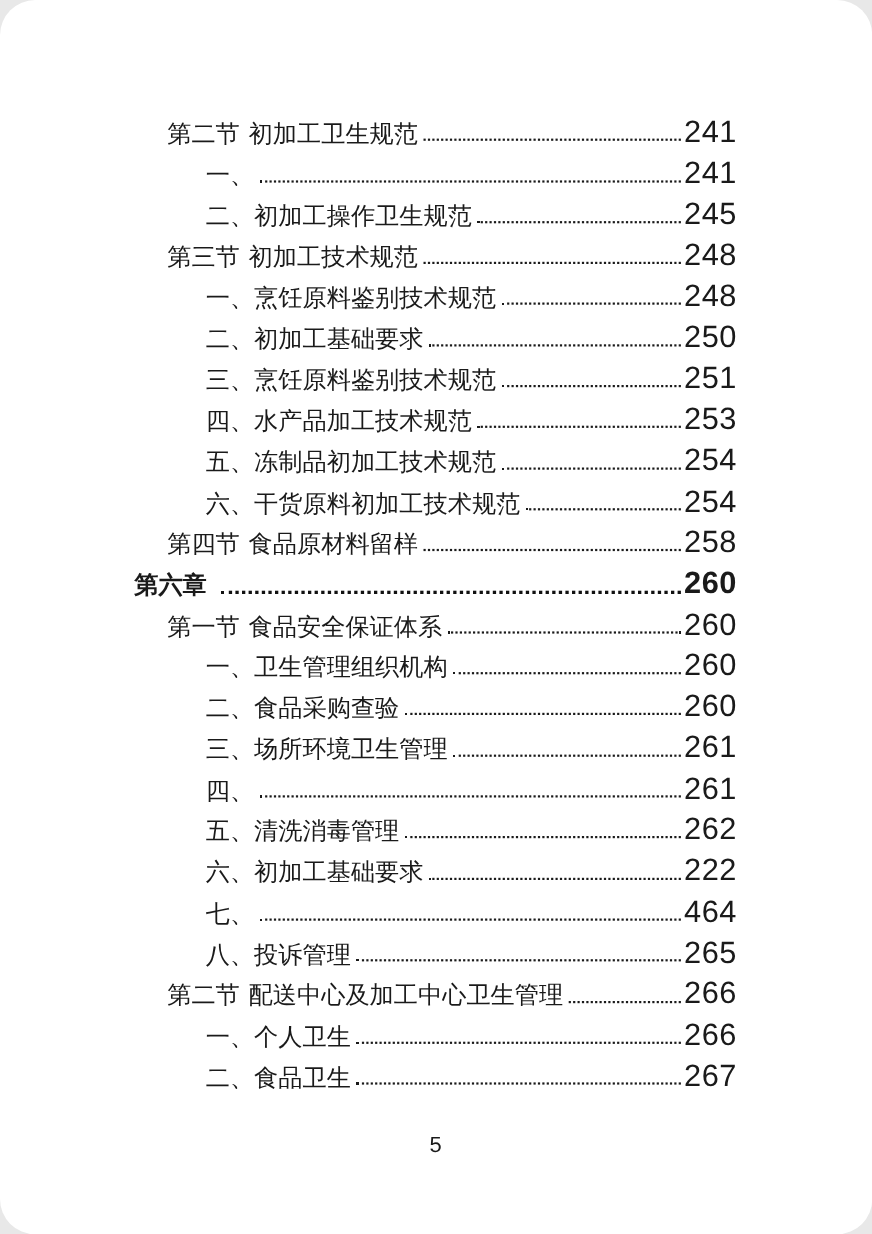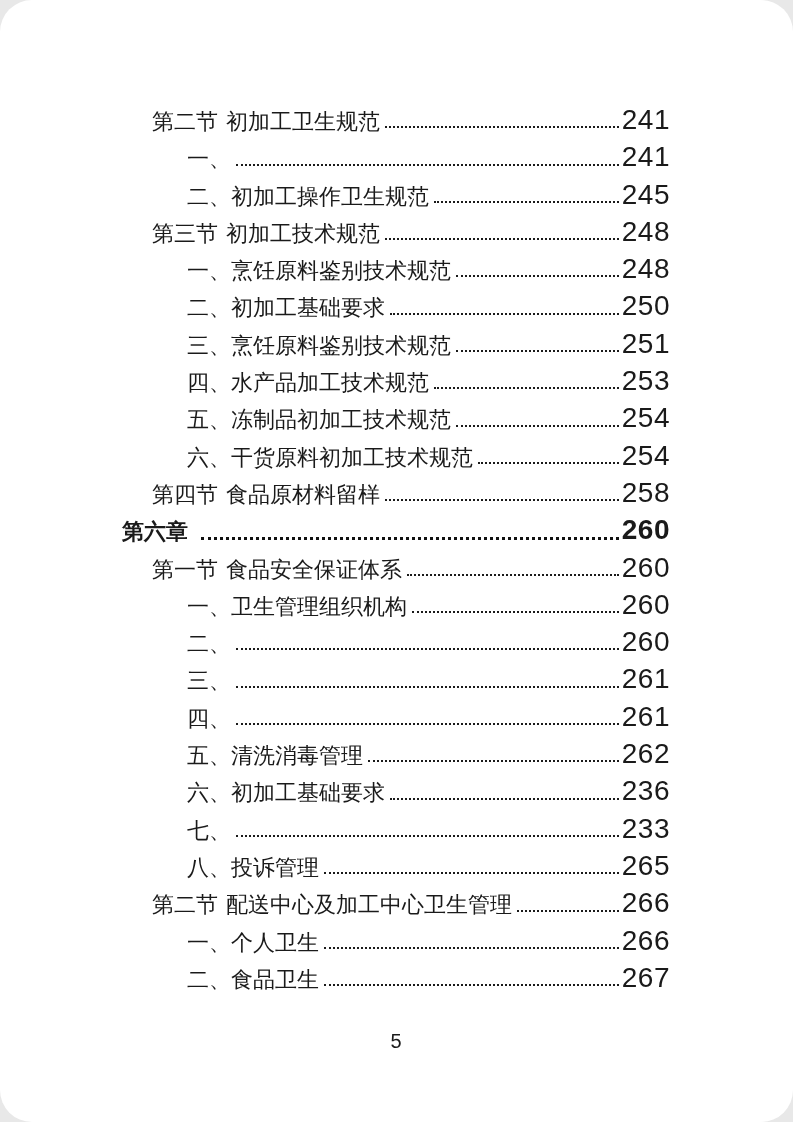--- a/index.html
+++ b/index.html
@@ -151,49 +151,51 @@
         <span class="toc-page">260</span>
       </div>
       <div class="toc-row lvl-item">
         <span class="toc-num">一、</span>
         <span class="toc-title">卫生管理组织机构</span>
         <span class="toc-leader"></span>
         <span class="toc-page">260</span>
       </div>
       <div class="toc-row lvl-item">
         <span class="toc-num">二、</span>
+        <span class="toc-title">食品采购查验</span>
         <span class="toc-leader"></span>
         <span class="toc-page">260</span>
       </div>
       <div class="toc-row lvl-item">
         <span class="toc-num">三、</span>
+        <span class="toc-title">场所环境卫生管理</span>
         <span class="toc-leader"></span>
         <span class="toc-page">261</span>
       </div>
       <div class="toc-row lvl-item">
         <span class="toc-num">四、</span>
         <span class="toc-leader"></span>
         <span class="toc-page">261</span>
       </div>
       <div class="toc-row lvl-item">
         <span class="toc-num">五、</span>
         <span class="toc-title">清洗消毒管理</span>
         <span class="toc-leader"></span>
         <span class="toc-page">262</span>
       </div>
       <div class="toc-row lvl-item">
         <span class="toc-num">六、</span>
         <span class="toc-title">初加工基础要求</span>
         <span class="toc-leader"></span>
-        <span class="toc-page">236</span>
+        <span class="toc-page">222</span>
       </div>
       <div class="toc-row lvl-item">
         <span class="toc-num">七、</span>
         <span class="toc-leader"></span>
-        <span class="toc-page">233</span>
+        <span class="toc-page">464</span>
       </div>
       <div class="toc-row lvl-item">
         <span class="toc-num">八、</span>
         <span class="toc-title">投诉管理</span>
         <span class="toc-leader"></span>
         <span class="toc-page">265</span>
       </div>
       <div class="toc-row lvl-section">
         <span class="toc-num">第二节</span>
         <span class="toc-title">配送中心及加工中心卫生管理</span>

